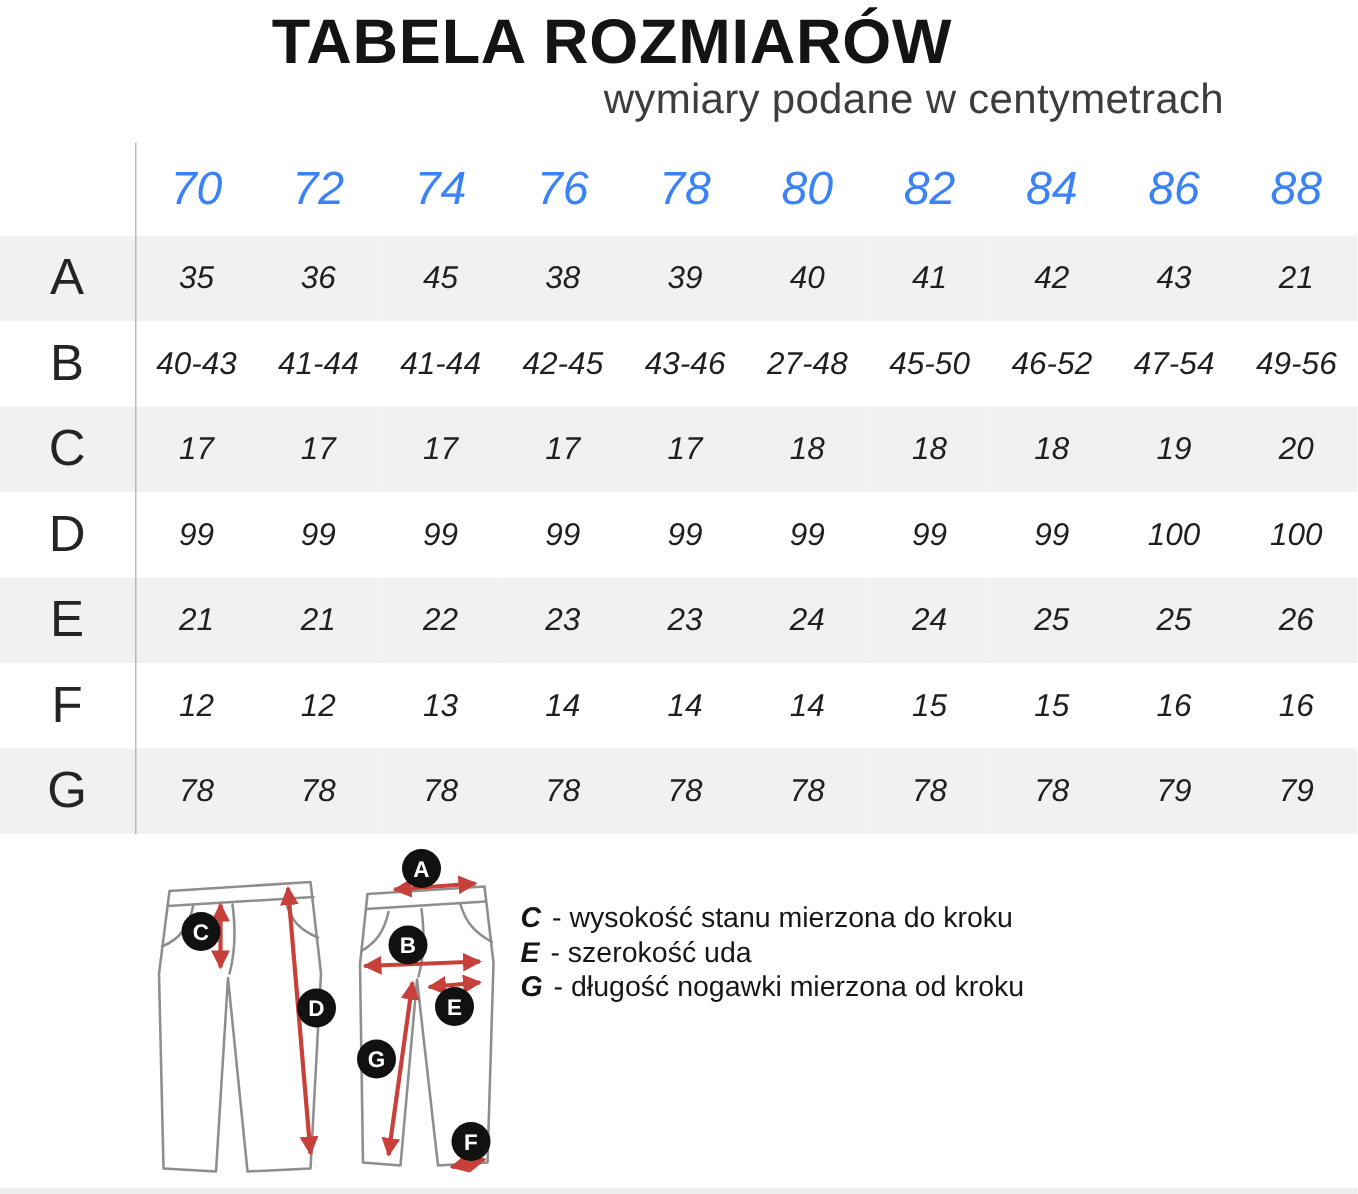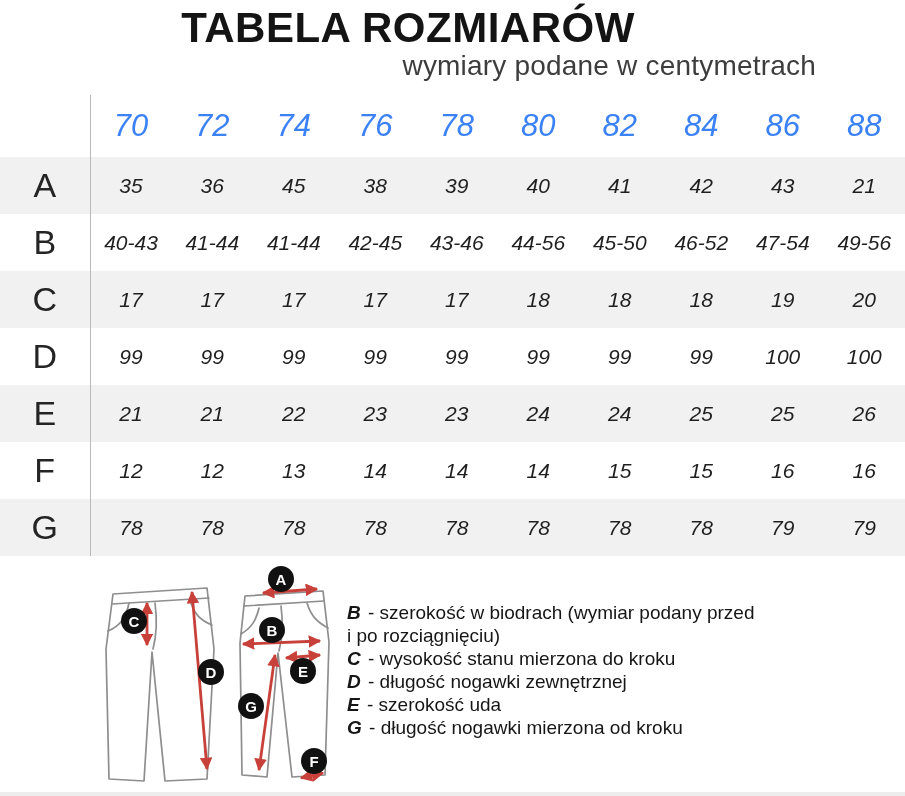--- a/index.html
+++ b/index.html
@@ -100,21 +100,21 @@
         <td>43</td>
         <td>21</td>
       </tr>
       <tr>
         <th class="rowlabel">B</th>
         <td>40-43</td>
         <td>41-44</td>
         <td>41-44</td>
         <td>42-45</td>
         <td>43-46</td>
-        <td>44-56</td>
+        <td>27-48</td>
         <td>45-50</td>
         <td>46-52</td>
         <td>47-54</td>
         <td>49-56</td>
       </tr>
       <tr class="stripe">
         <th class="rowlabel">C</th>
         <td>17</td>
         <td>17</td>
         <td>17</td>
@@ -229,20 +229,18 @@
     <text x="177" y="77.5">B</text>
     <text x="39" y="68.5">C</text>
     <text x="116" y="119.5">D</text>
     <text x="208" y="118.5">E</text>
     <text x="219" y="208.5">F</text>
     <text x="156" y="153.5">G</text>
   </g>
 </svg>
 
 <ul class="legend">
-    <li><b>B</b> - szerokość w biodrach (wymiar podany przed i po rozciągnięciu)</li>
     <li><b>C</b> - wysokość stanu mierzona do kroku</li>
-    <li><b>D</b> - długość nogawki zewnętrznej</li>
     <li><b>E</b> - szerokość uda</li>
     <li><b>G</b> - długość nogawki mierzona od kroku</li>
   </ul>
 
 <div class="bottom-edge"></div>
 
 </body></html>

